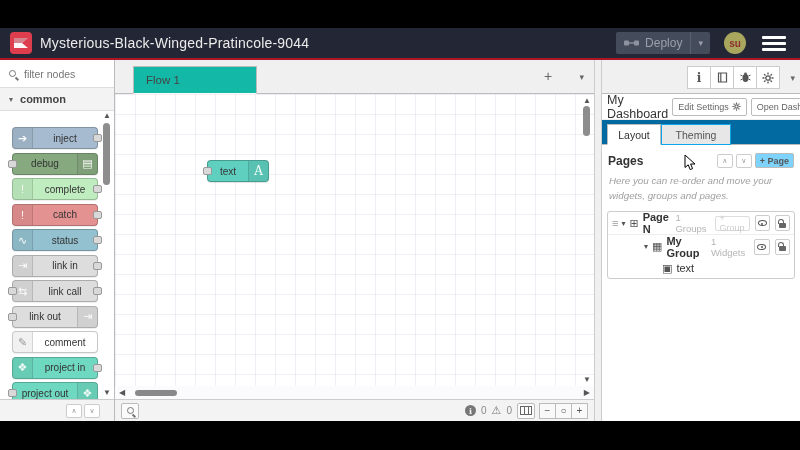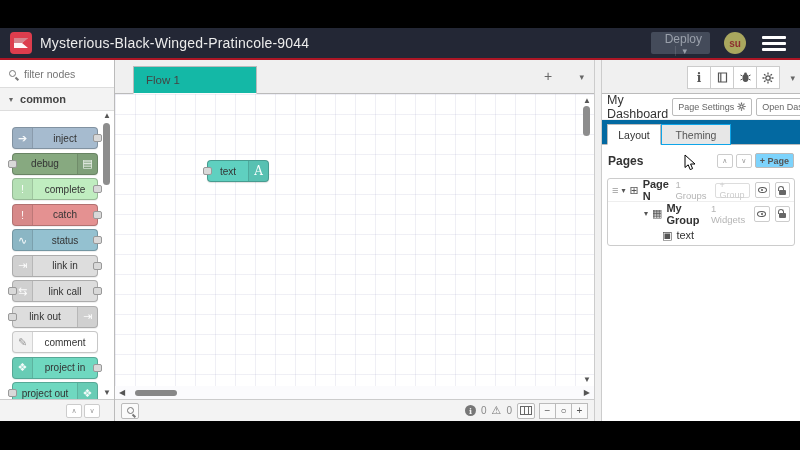--- a/index.html
+++ b/index.html
@@ -5,21 +5,21 @@
   html,body{margin:0;padding:0;background:#000;}
   *{box-sizing:border-box;}
   .screen{position:relative;width:800px;height:450px;background:#000;overflow:hidden;
           font-family:"Liberation Sans","DejaVu Sans",sans-serif;}
   .app{position:absolute;top:28px;left:0;width:800px;height:393px;background:#fff;display:flex;flex-direction:column;}
 
   
   .hdr{height:30px;background:#232735;display:flex;align-items:center;padding:0 8px;flex:0 0 auto;}
   .logo{width:22px;height:22px;margin:0 8px 0 2px;flex:0 0 auto;}
   .hdr-title{color:#ececec;font-size:14px;letter-spacing:.2px;flex:1;white-space:nowrap;overflow:hidden;}
-  .deploy{display:flex;align-items:center;background:#444b5a;border-radius:2px;height:22px;padding:0 0 0 8px;margin-right:14px;flex-direction:column;}
+  .deploy{display:flex;align-items:center;background:#444b5a;border-radius:2px;height:22px;padding:0 0 0 8px;margin-right:14px;}
   .deploy-label{color:#9aa0ab;font-size:12px;margin:0 8px 0 6px;}
   .deploy-caret{color:#9aa0ab;font-size:9px;padding:0 7px;border-left:1px solid rgba(255,255,255,.12);height:22px;display:flex;align-items:center;}
   .avatar{width:22px;height:22px;border-radius:50%;background:#a9a75e;color:#8d2f2f;font-size:10px;font-weight:bold;
           display:flex;align-items:center;justify-content:center;margin-right:16px;}
   .burger{display:flex;flex-direction:column;gap:3px;margin-right:6px;cursor:pointer;}
   .burger span{width:24px;height:3px;background:#fff;border-radius:1px;}
   .redline{height:2px;background:#ad1625;flex:0 0 auto;}
 
   
   .mainrow{flex:1;display:flex;min-height:0;}
@@ -318,21 +318,21 @@
                 </g>
               </svg>
             </span>
           </div>
           <span class="side-caret">▾</span>
         </div>
 
         <div class="dash-row">
           <span class="dash-title">My Dashboard</span>
           <span class="sbtn">
-            <span>Page Settings</span>
+            <span>Edit Settings</span>
             <svg width="9" height="9" viewBox="0 0 12 12">
               <circle cx="6" cy="6" r="2.2" fill="none" stroke="#666" stroke-width="1.6"></circle>
               <g stroke="#666" stroke-width="1.6">
                 <path d="M6 0.5 V2.5 M6 9.5 V11.5 M0.5 6 H2.5 M9.5 6 H11.5 M2.1 2.1 L3.5 3.5 M8.5 8.5 L9.9 9.9 M9.9 2.1 L8.5 3.5 M3.5 8.5 L2.1 9.9"></path>
               </g>
             </svg>
           </span>
           <span class="sbtn">
             <span>Open Dashboard</span>
 
@@ -347,20 +347,21 @@
             <span>Theming</span>
           </div>
         </div>
 
         <div class="pages-head">
           <span class="pages-title">Pages</span>
           <span class="tinybtn">∧</span>
           <span class="tinybtn">∨</span>
           <span class="addbtn">+ Page</span>
         </div>
+        <div class="pages-help">Here you can re-order and move your widgets, groups and pages.</div>
 
         <div class="tree">
           <div class="trow r1">
             <span class="drag">≡</span>
             <span class="tchev">▾</span>
             <span class="ticon">⊞</span>
             <span class="name">Page N</span>
             <span class="meta">1 Groups</span>
             <span class="flexfill"></span>
             <span class="gbtn-disabled">+ Group</span>

